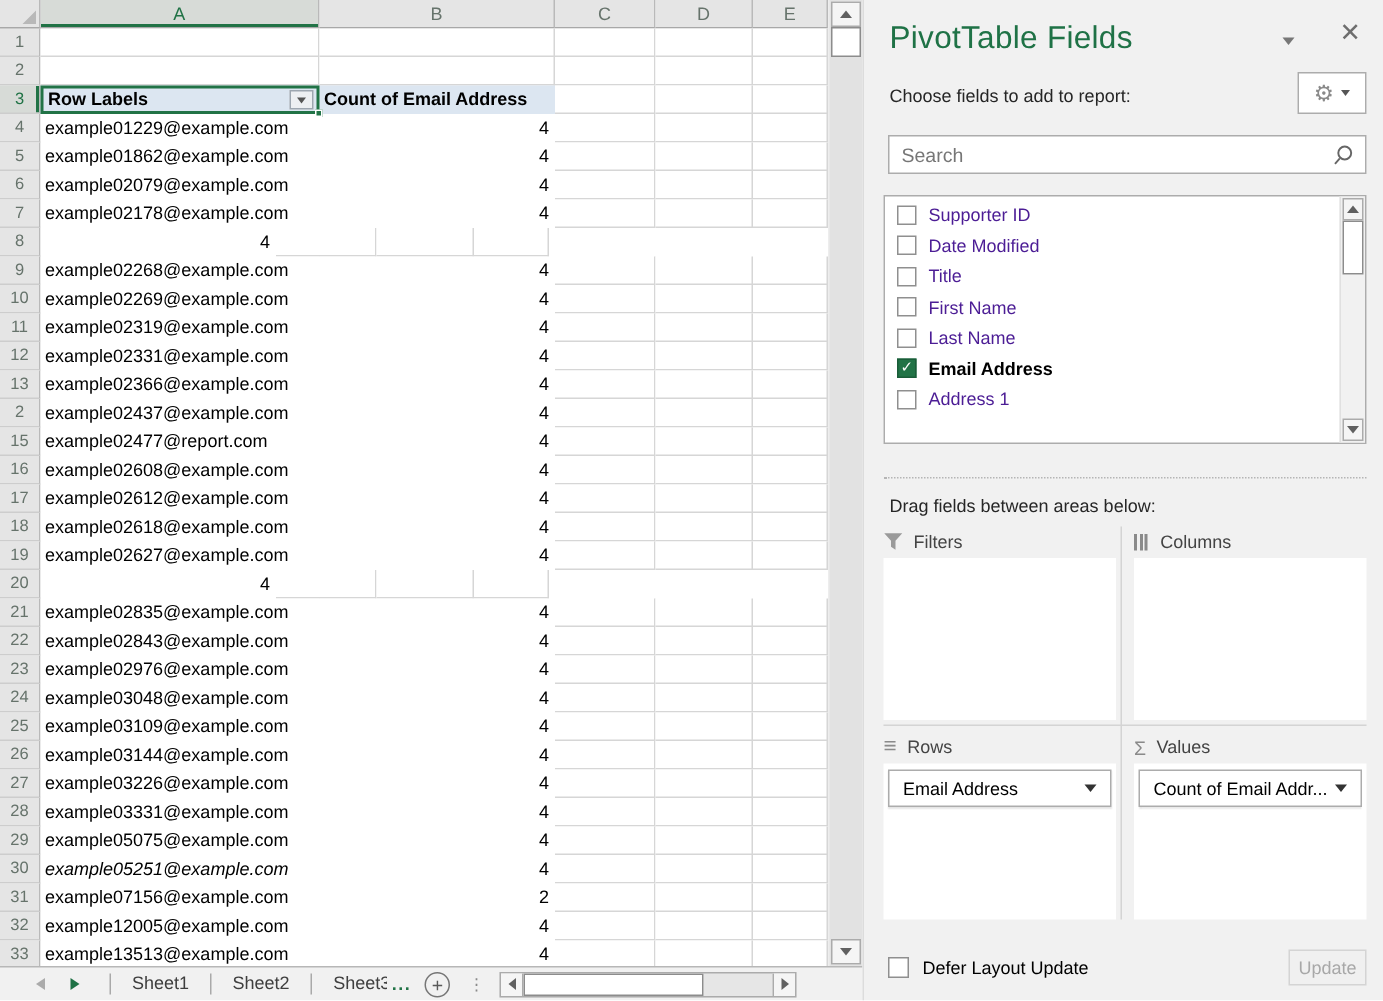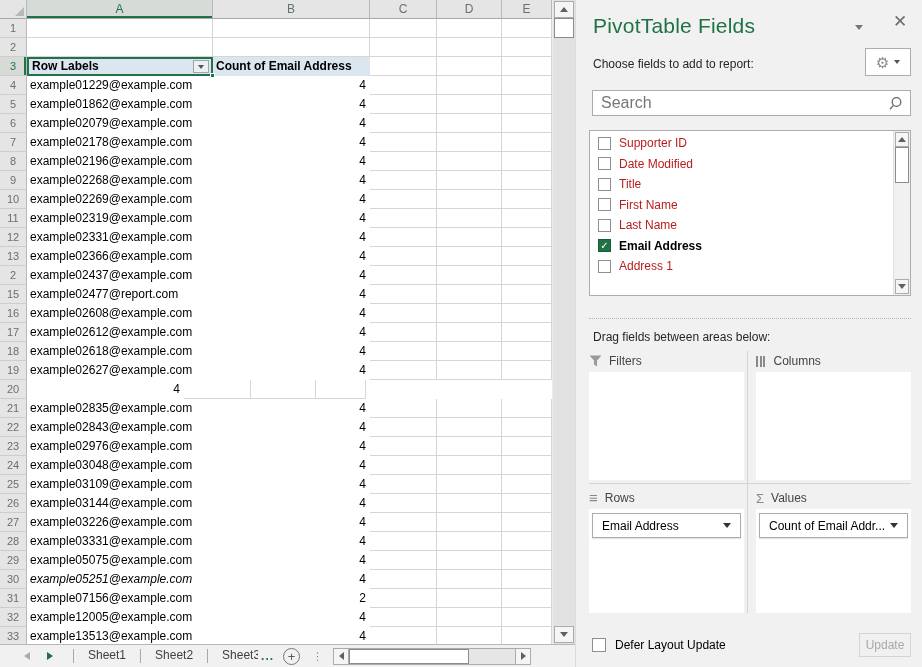--- a/index.html
+++ b/index.html
@@ -65,30 +65,30 @@
   .pane-title { position:absolute; left:17px; top:14px; font-size:21px; color:#1F7246; letter-spacing:0.2px; }
   .pane-chev { position:absolute; left:279px; top:25px; border-left:4px solid transparent; border-right:4px solid transparent; border-top:5px solid #777; }
   .pane-close { position:absolute; left:317px; top:13px; font-size:17px; color:#6E6E6E; line-height:1; }
   .subtitle { position:absolute; left:17px; top:57px; color:#262626; }
   .gearbtn { position:absolute; left:864px; top:48px; width:46px; height:28px; background:#fff; border:1px solid #ACACAC;
              display:flex; align-items:center; justify-content:center; gap:5px; }
   .gearbtn { left:289px; } 
   .gear-glyph { font-size:15px; color:#8A8A8A; line-height:1; }
   .searchbox { position:absolute; left:16px; top:90px; width:319px; height:26px; background:#fff; border:1px solid #ACACAC; }
   .searchbox input { position:absolute; left:0; top:0; width:100%; height:100%; border:none; outline:none; padding:0 28px 0 8px;
-                     font-family:"Liberation Sans",sans-serif; font-size:16px; color:#333; background:transparent; }
+                     font-family:"Liberation Sans",sans-serif; font-size:13px; color:#333; background:transparent; }
   .searchbox input::placeholder { color:#767676; }
   .search-ico { position:absolute; right:7px; top:5px; }
 
   .fieldlist { position:absolute; left:13px; top:130px; width:322px; height:166px; background:#fff; border:1px solid #ACACAC; }
   .flist-inner { position:absolute; left:0; top:2px; right:18px; bottom:0; overflow:hidden; }
   .field-item { height:20.5px; display:flex; align-items:center; padding-left:8px; gap:8px; }
   .cb { width:13px; height:13px; border:1px solid #8F8F8F; background:#fff; flex:none; font-size:10px; line-height:11px; text-align:center; color:#fff; }
   .cb.checked { background:#217346; border-color:#1A5C38; }
-  .field-label { color:#b91c1c; white-space:nowrap; }
+  .field-label { color:#4c1d95; white-space:nowrap; }
   .field-label.checked { font-weight:bold; color:#000; }
   .flist-scroll { position:absolute; right:0; top:0; bottom:0; width:17px; background:#F1F1F1; border-left:1px solid #E0E0E0;
                   display:flex; flex-direction:column; }
   .flist-scroll .sbtn { height:15px; margin:1px 1px 0 1px; }
   .flist-scroll .vthumb { height:36px; }
   .flist-scroll .sbtn.bottom { margin-top:auto; margin-bottom:1px; }
 
   .dotline { position:absolute; left:13px; width:322px; top:318px; border-top:1px dotted #B5B5B5; }
   .draghint { position:absolute; left:17px; top:330px; color:#262626; }
 
@@ -186,21 +186,20 @@
           <div class="grow">
             <div class="rowh">7</div>
             <div class="cell" style="width: 186px;">example02178@example.com</div>
             <div class="cell count" style="width: 157px;">4</div>
             <div class="cell gl" style="width: 67px;"></div>
             <div class="cell gl" style="width: 65px;"></div>
             <div class="cell gl" style="width: 50px;"></div>
           </div>
           <div class="grow">
             <div class="rowh">8</div>
-            <div class="cell" style="width: 186px;">example02196@example.com</div>
             <div class="cell count" style="width: 157px;">4</div>
             <div class="cell gl" style="width: 67px;"></div>
             <div class="cell gl" style="width: 65px;"></div>
             <div class="cell gl" style="width: 50px;"></div>
           </div>
           <div class="grow">
             <div class="rowh">9</div>
             <div class="cell" style="width: 186px;">example02268@example.com</div>
             <div class="cell count" style="width: 157px;">4</div>
             <div class="cell gl" style="width: 67px;"></div>

